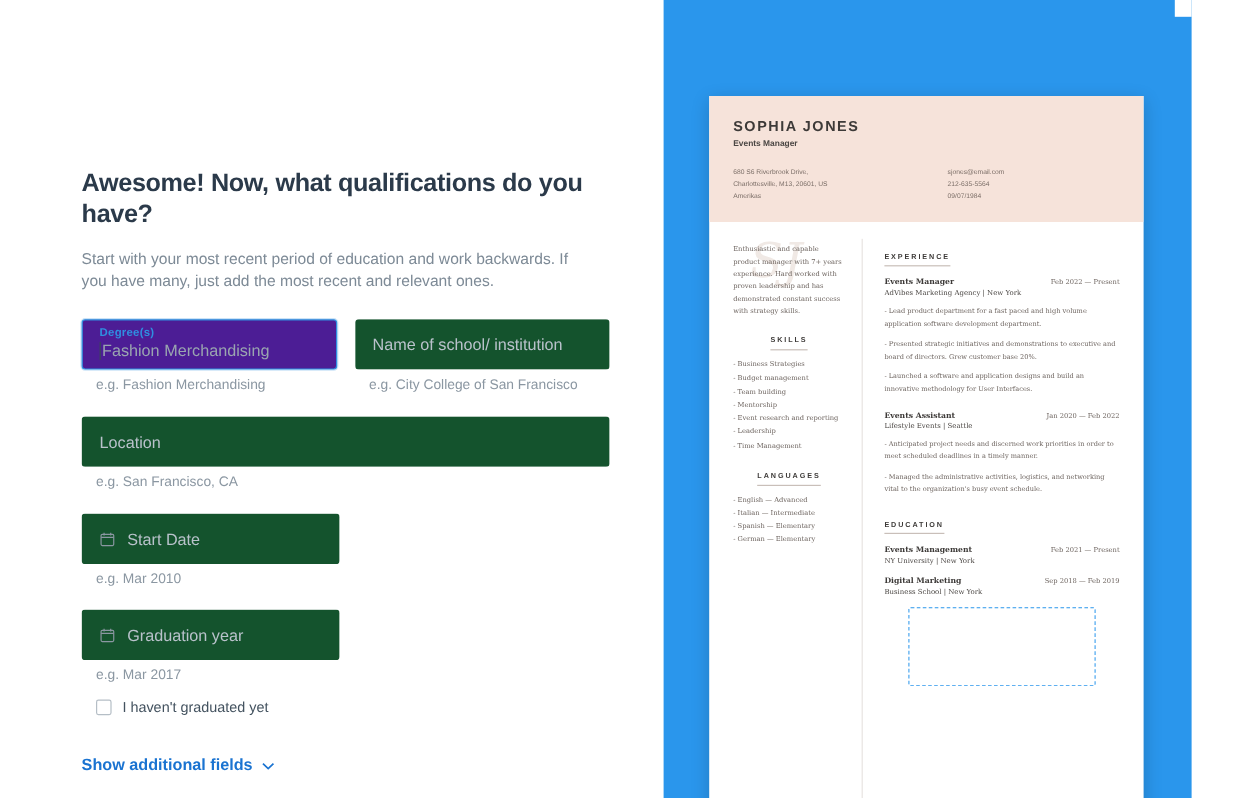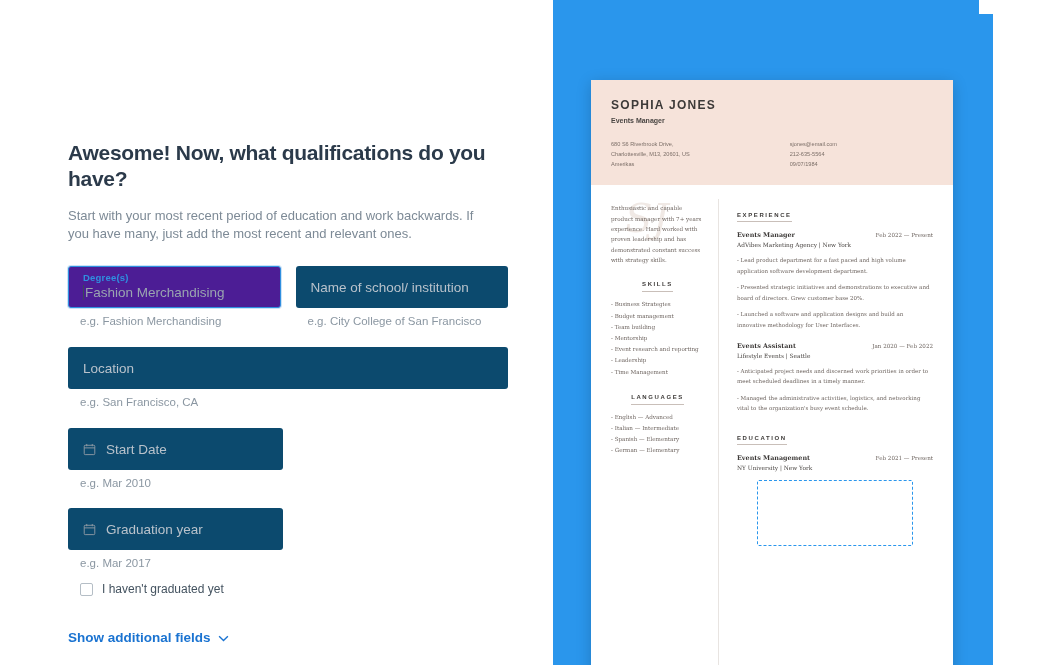--- a/index.html
+++ b/index.html
@@ -46,21 +46,21 @@
     margin: 0 0 22px 0;
     max-width: 425px;
   }
 
   .row { display: flex; gap: 15px; }
   .field { position: relative; margin-bottom: 4px; }
   .field.half { width: 215px; }
   .field.full { width: 440px; }
 
   .input-box {
-    background: #0c4a6e;
+    background: #14532d;
     border: 1px solid transparent;
     border-radius: 3px;
     height: 42px;
     display: flex;
     align-items: center;
     padding: 0 14px;
     position: relative;
   }
   .input-box.focused {
     background: #4c1d95;
@@ -412,20 +412,27 @@
           <div class="r-sec-title">EDUCATION</div>
 
           <div class="r-edu-block">
             <div class="r-job-head">
               <span class="r-job-title">Events Management</span>
               <span class="r-job-date">Feb 2021 — Present</span>
             </div>
             <div class="r-job-sub">NY University | New York</div>
           </div>
 
+          <div class="r-edu-block">
+            <div class="r-job-head">
+              <span class="r-job-title">Digital Marketing</span>
+              <span class="r-job-date">Sep 2018 — Feb 2019</span>
+            </div>
+            <div class="r-job-sub">Business School | New York</div>
+          </div>
 
           <div class="dropzone"></div>
         </div>
 
       </div>
     </div>
   </section>
 
 </div>
 

